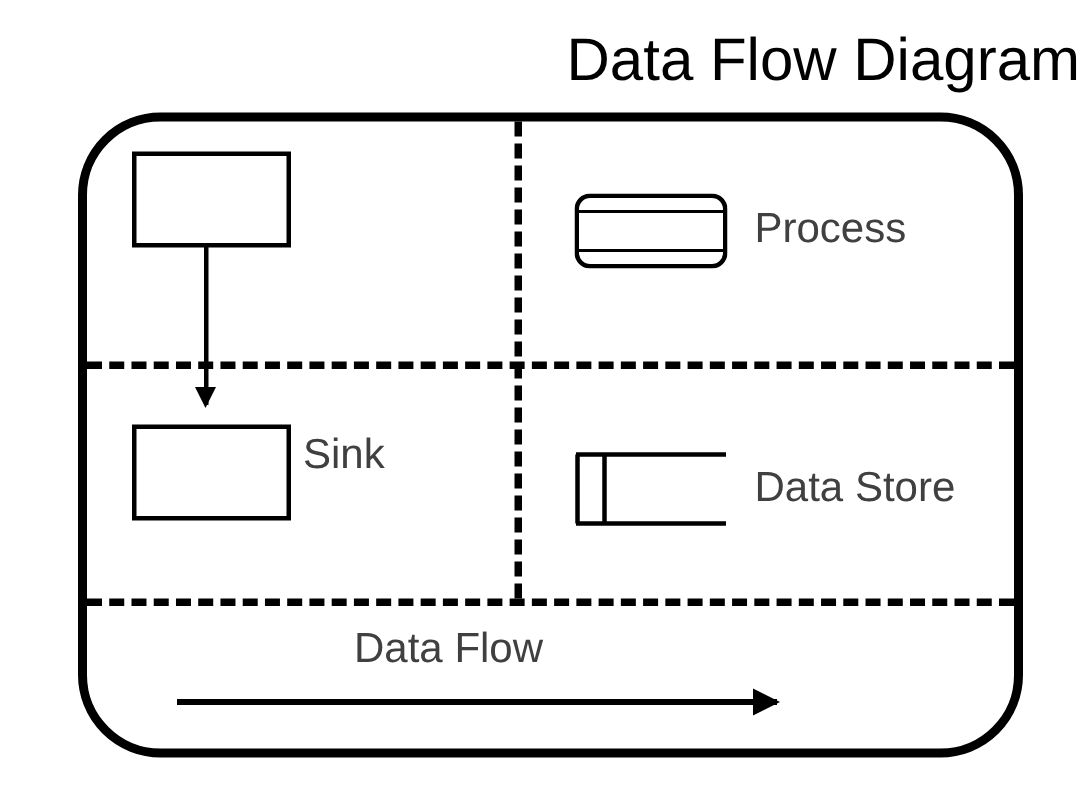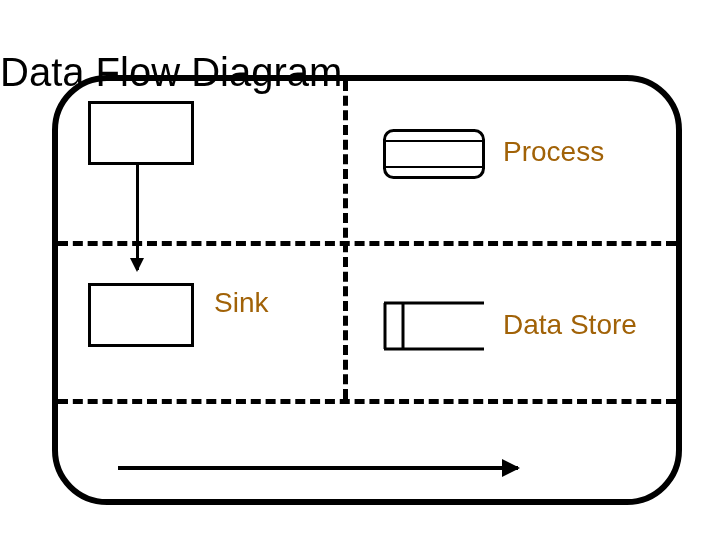--- a/index.html
+++ b/index.html
@@ -9,24 +9,23 @@
     height: 540px;
     background: #fff;
     font-family: Arial, Helvetica, sans-serif;
     position: relative;
   }
   .title {
     position: absolute;
     top: 18px;
     left: 0;
     width: 720px;
-    text-align: left;
+    text-align: right;
     font-size: 40px;
     color: #000;
-    margin-top: 32px;
   }
   .frame {
     position: absolute;
     left: 52px;
     top: 75px;
     width: 630px;
     height: 430px;
     border: 6px solid #000;
     border-radius: 55px;
     box-sizing: border-box;
@@ -41,21 +40,21 @@
   }
   .vline {
     position: absolute;
     top: 0;
     width: 0;
     border-left: 5px dashed #000;
   }
   .label {
     position: absolute;
     font-size: 28px;
-    color: #a16207;
+    color: #404040;
   }
   
   .source-box {
     position: absolute;
     border: 3px solid #000;
     background: #fff;
   }
   
   .v-arrow {
     position: absolute;
@@ -104,25 +103,26 @@
   <div class="v-arrow" style="left:78px; top:82px; height:107px;"></div>
 
   <svg style="position:absolute; left:325px; top:48px; width:102px; height:50px;">
     <rect x="1.5" y="1.5" width="99" height="47" rx="9" ry="9" fill="#fff" stroke="#000" stroke-width="3"></rect>
     <line x1="3" y1="12" x2="99" y2="12" stroke="#000" stroke-width="2"></line>
     <line x1="3" y1="38" x2="99" y2="38" stroke="#000" stroke-width="2"></line>
   </svg>
   <div class="label" style="left:445px; top:55px;">Process</div>
 
   <div class="source-box" style="left:30px; top:202px; width:100px; height:58px;"></div>
-  <div class="label" style="left:156px; top:206px;">Sink</div>
+  <div class="label" style="left:144px; top:206px;">Sink</div>
 
   <svg style="position:absolute; left:325px; top:220px; width:102px; height:50px;">
     <line x1="1" y1="2" x2="101" y2="2" stroke="#000" stroke-width="3"></line>
     <line x1="1" y1="48" x2="101" y2="48" stroke="#000" stroke-width="3"></line>
     <line x1="2" y1="2" x2="2" y2="48" stroke="#000" stroke-width="3"></line>
     <line x1="20" y1="2" x2="20" y2="48" stroke="#000" stroke-width="3"></line>
   </svg>
   <div class="label" style="left:445px; top:228px;text-align:center;">Data Store</div>
 
+  <div class="label" style="left:178px; top:335px;">Data Flow</div>
   <div class="h-arrow" style="left:60px; top:385px; width:400px;"></div>
 
 </div>
 
 </body></html>

